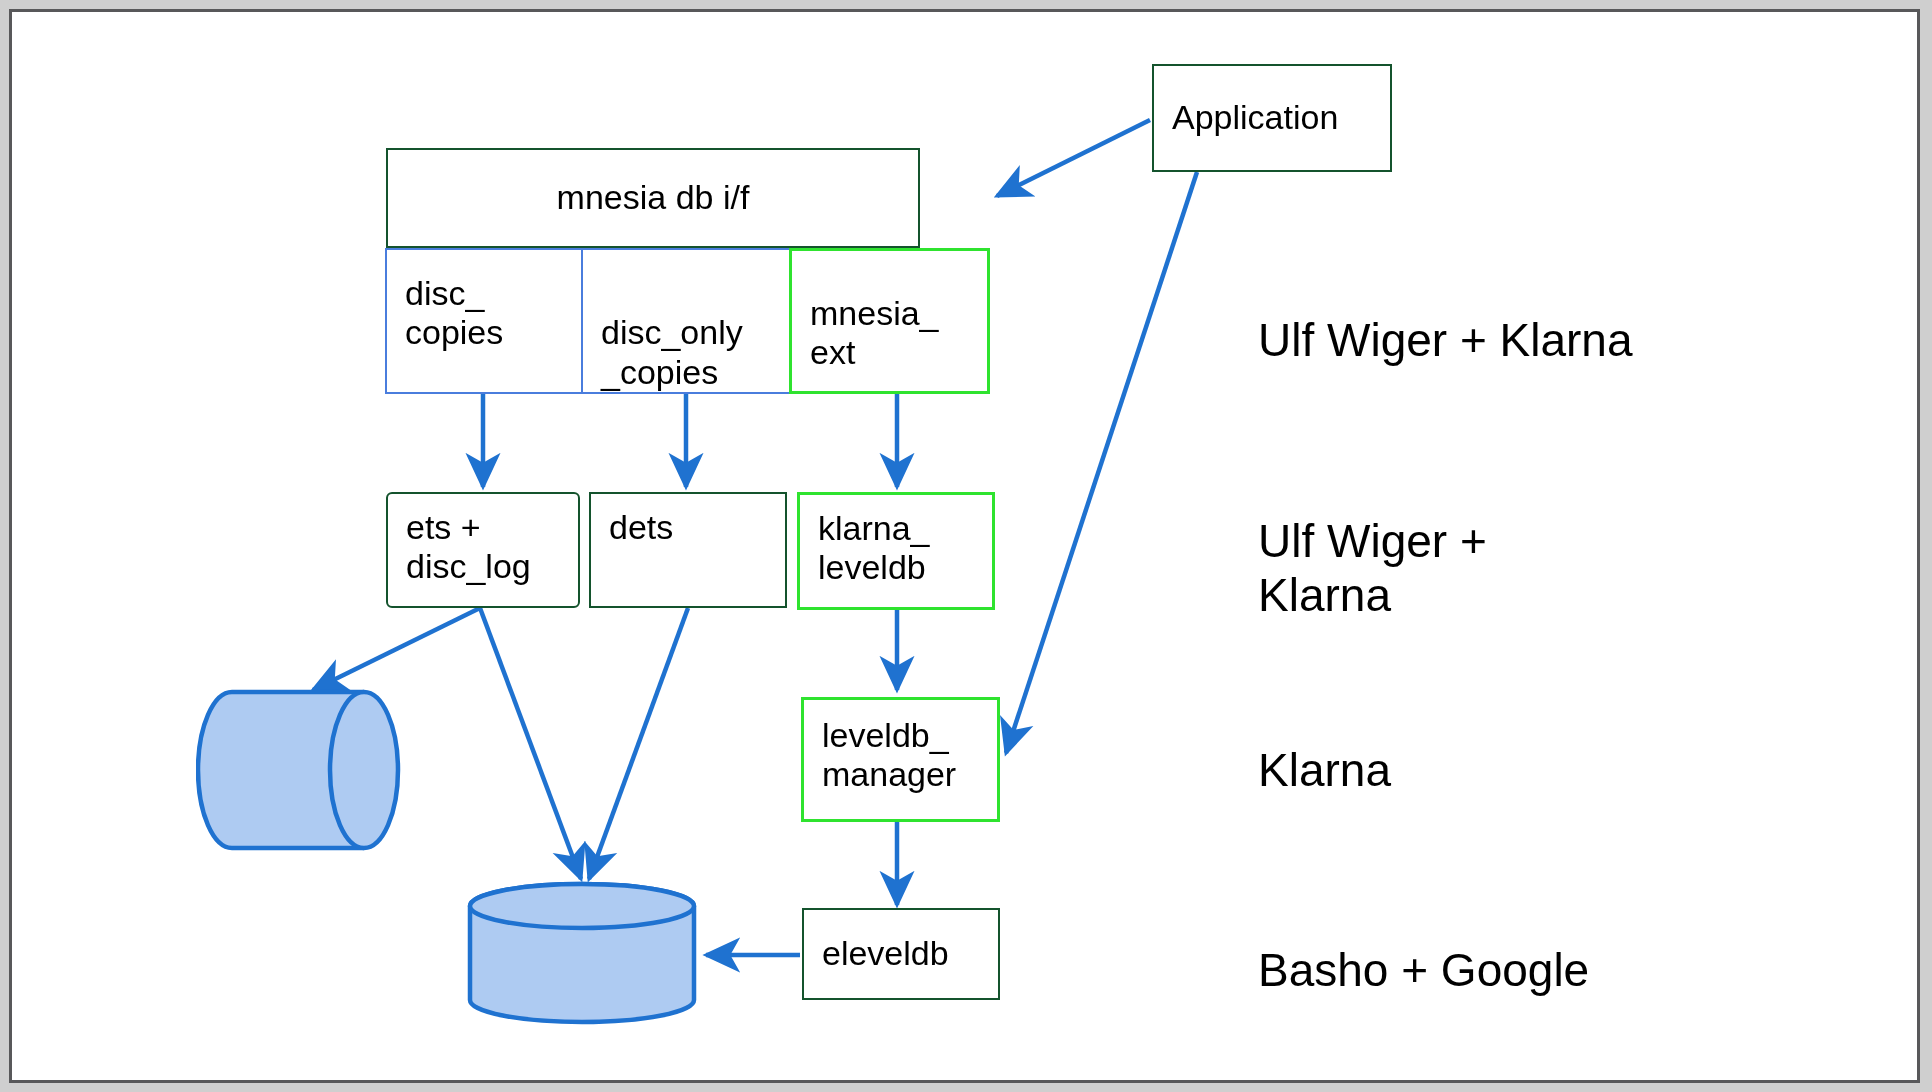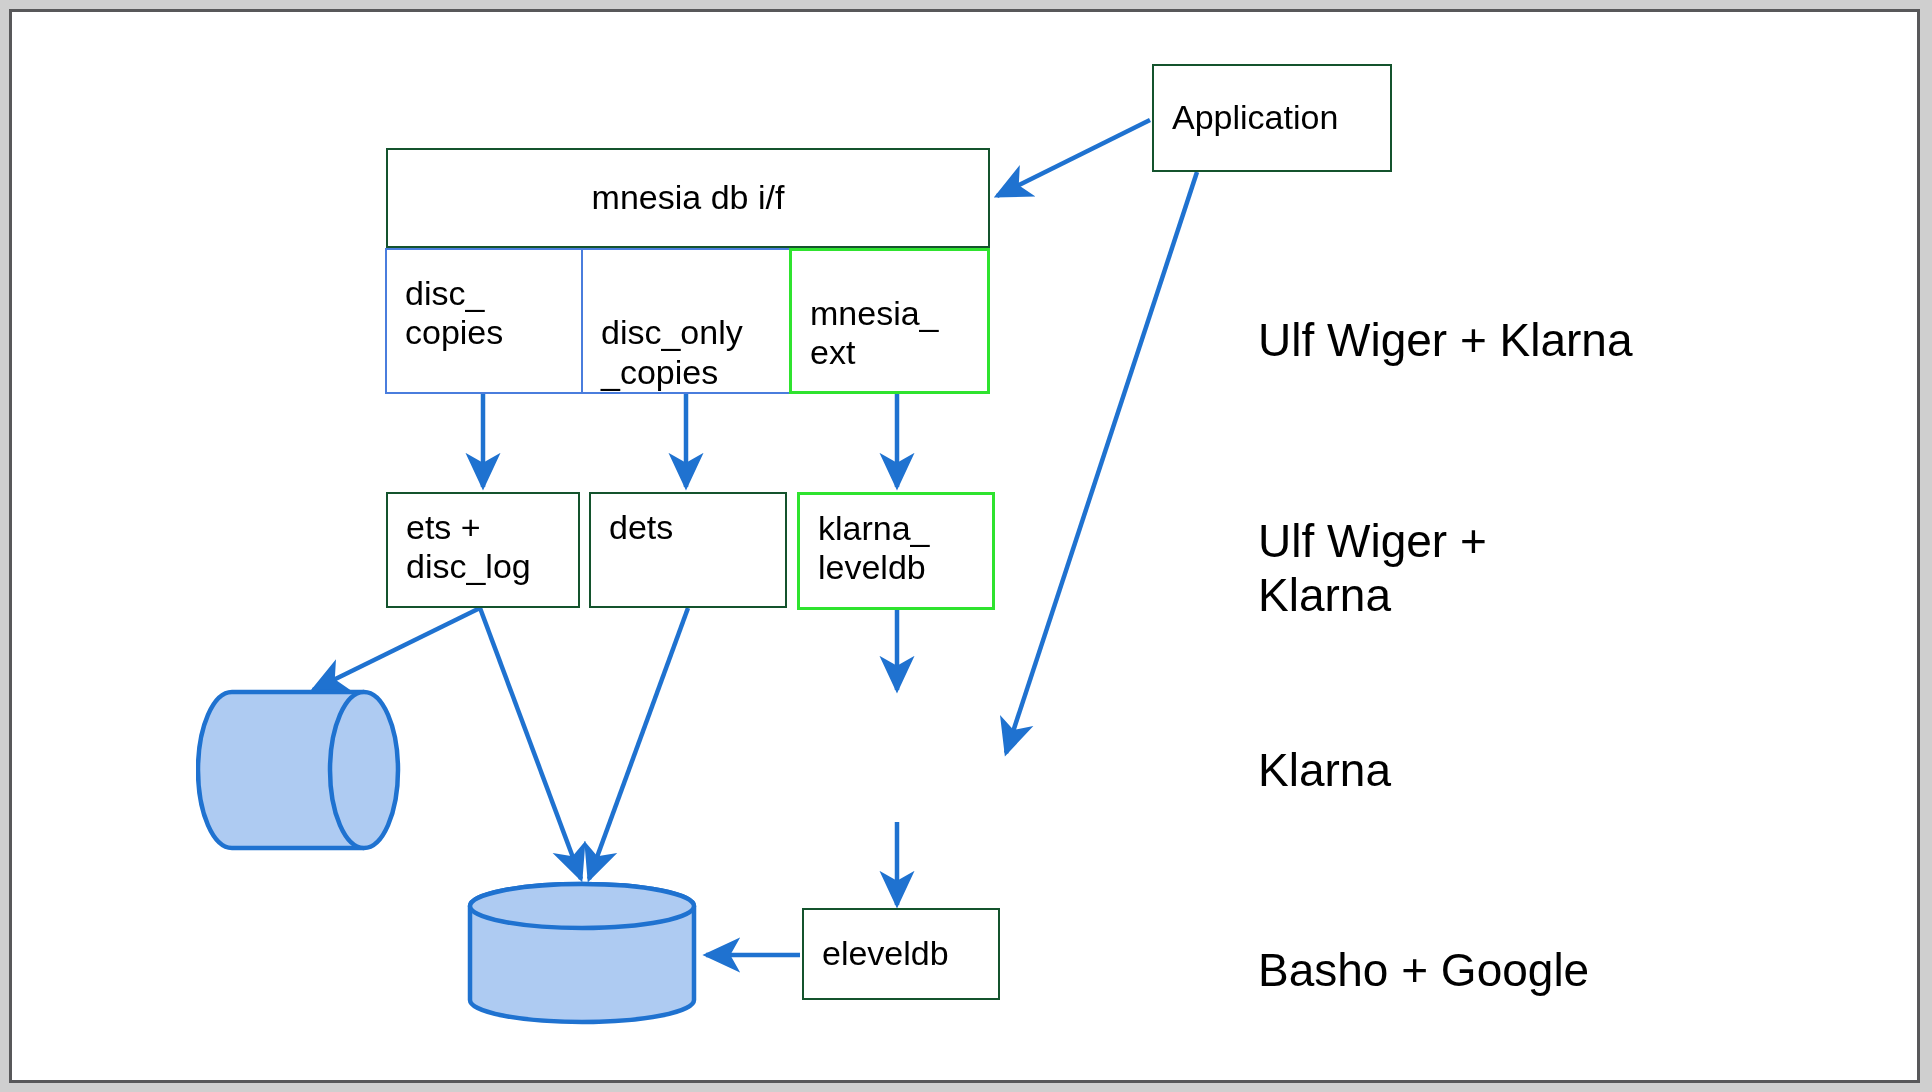--- a/index.html
+++ b/index.html
@@ -100,53 +100,57 @@
 
     <svg class="cyl" style="left:462px; top:880px; width:250px; height:148px;" viewBox="0 0 250 148">
       <path d="M8,26 A112,22 0 0 1 232,26 L232,120 A112,22 0 0 1 8,120 Z" fill="#aecbf2" stroke="#1f72d0" stroke-width="4.5"></path>
       <ellipse cx="120" cy="26" rx="112" ry="22" fill="#aecbf2" stroke="#1f72d0" stroke-width="4.5"></ellipse>
     </svg>
 
     <div class="node blue" style="left:1152px; top:64px; width:240px; height:108px;">
       <span>Application</span>
     </div>
 
-    <div class="node blue center" style="left:386px; top:148px; width:604px; height:100px;">
+    <div class="node blue center" style="left:386px; top:148px; width:534px; height:100px;">
       <span>mnesia db i/f</span>
     </div>
 
     <div class="node blue2" style="left:385px; top:248px; width:198px; height:146px; align-items:flex-start; padding-top:24px;">
       <span>disc_
 copies</span>
     </div>
 
     <div class="node blue2" style="left:581px; top:248px; width:210px; height:146px; align-items:flex-end; padding-top:24px;">
       <span>disc_only
 _copies</span>
     </div>
 
     <div class="node green" style="left:789px; top:248px; width:201px; height:146px; align-items:center; padding-top:24px;">
       <span>mnesia_
 ext</span>
     </div>
 
-    <div class="node blue" style="left:386px; top:492px; width:194px; height:116px; align-items:flex-start; padding-top:14px;">
+    <div class="node blue" style="left:386px; top:492px; width:194px; height:116px; align-items:flex-start; padding-top:14px;border-radius:6px;">
       <span>ets +
 disc_log</span>
     </div>
 
     <div class="node blue" style="left:589px; top:492px; width:198px; height:116px; align-items:flex-start; padding-top:14px;">
       <span>dets</span>
     </div>
 
     <div class="node green" style="left:797px; top:492px; width:198px; height:118px; align-items:flex-start; padding-top:14px;">
       <span>klarna_
 leveldb</span>
     </div>
 
+    <div class="node green" style="left:801px; top:697px; width:199px; height:125px; align-items:flex-start; padding-top:16px;">
+      <span>leveldb_
+manager</span>
+    </div>
 
     <div class="node blue" style="left:802px; top:908px; width:198px; height:92px;">
       <span>eleveldb</span>
     </div>
 
     <div class="label" style="left:1258px; top:313px;">Ulf Wiger + Klarna</div>
     <div class="label" style="left:1258px; top:514px;">Ulf Wiger +
 Klarna</div>
     <div class="label" style="left:1258px; top:743px;">Klarna</div>
     <div class="label" style="left:1258px; top:943px;">Basho + Google</div>

